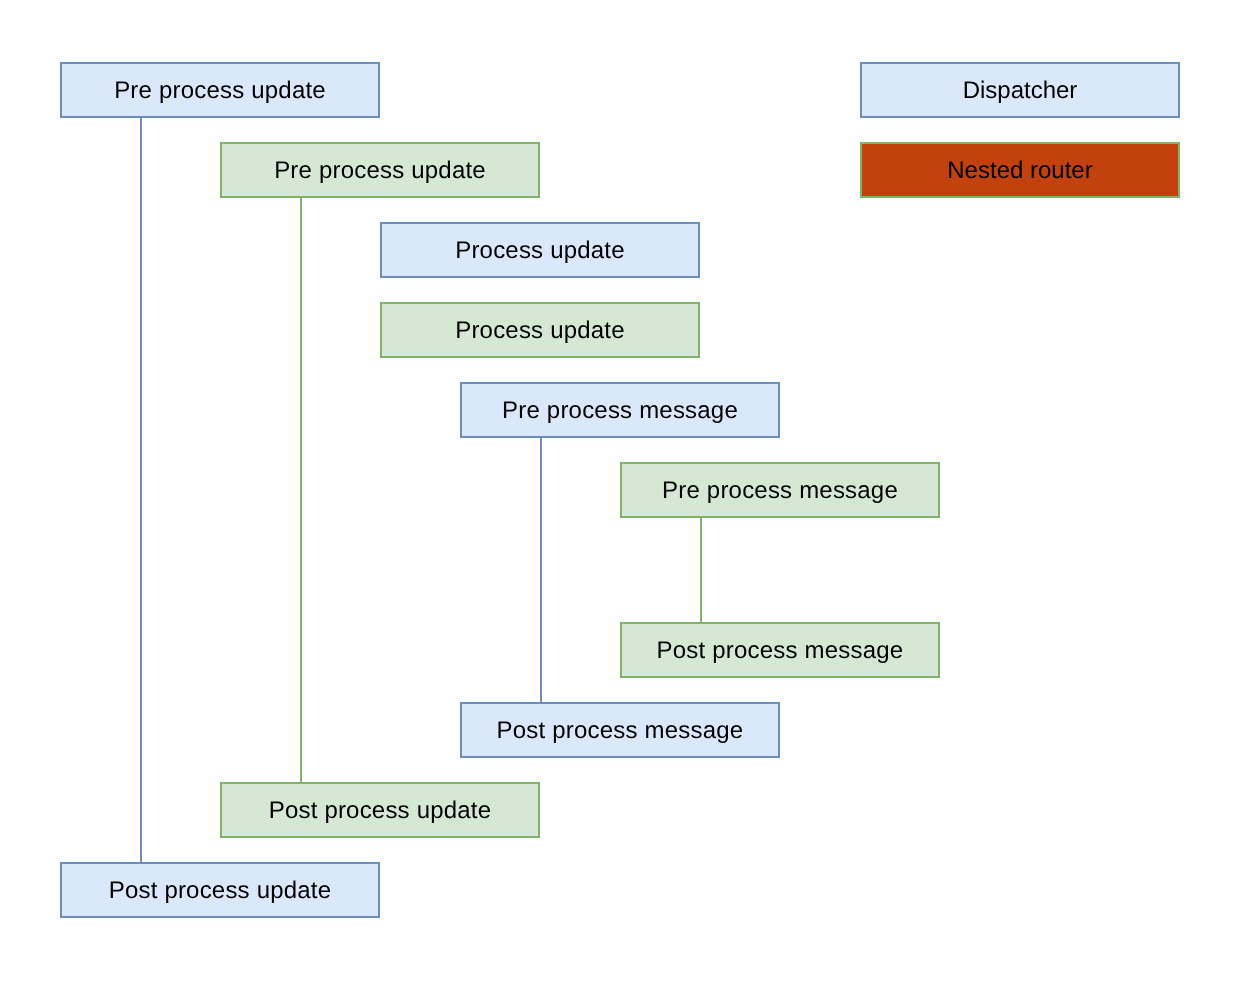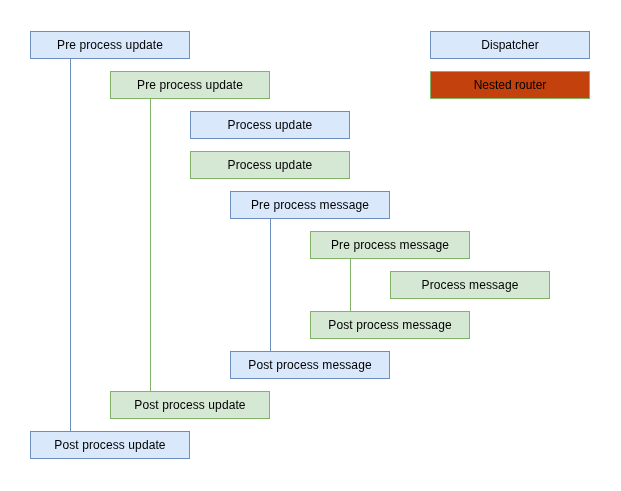--- a/index.html
+++ b/index.html
@@ -82,20 +82,19 @@
     <div class="edge blue" style="left: 70px; top: 59px; height: 372px;"></div>
     <div class="edge green" style="left: 150px; top: 99px; height: 292px;"></div>
     <div class="edge blue" style="left: 270px; top: 219px; height: 132px;"></div>
     <div class="edge green" style="left: 350px; top: 259px; height: 52px;"></div>
     <div class="node blue" style="left: 30px; top: 31px; width: 160px; height: 28px;">Pre process update</div>
     <div class="node green" style="left: 110px; top: 71px; width: 160px; height: 28px;">Pre process update</div>
     <div class="node blue" style="left: 190px; top: 111px; width: 160px; height: 28px;">Process update</div>
     <div class="node green" style="left: 190px; top: 151px; width: 160px; height: 28px;">Process update</div>
     <div class="node blue" style="left: 230px; top: 191px; width: 160px; height: 28px;">Pre process message</div>
     <div class="node green" style="left: 310px; top: 231px; width: 160px; height: 28px;">Pre process message</div>
-    <div class="node green" style="left: 390px; top: 271px; width: 160px; height: 28px;">Process message</div>
     <div class="node green" style="left: 310px; top: 311px; width: 160px; height: 28px;">Post process message</div>
     <div class="node blue" style="left: 230px; top: 351px; width: 160px; height: 28px;">Post process message</div>
     <div class="node green" style="left: 110px; top: 391px; width: 160px; height: 28px;">Post process update</div>
     <div class="node blue" style="left: 30px; top: 431px; width: 160px; height: 28px;">Post process update</div>
     <div class="legend-node blue" style="left: 430px; top: 31px; width: 160px; height: 28px;">Dispatcher</div>
     <div class="legend-node green" style="left: 430px; top: 71px; width: 160px; height: 28px;">Nested router</div>
   </div>
 
 </body></html>

